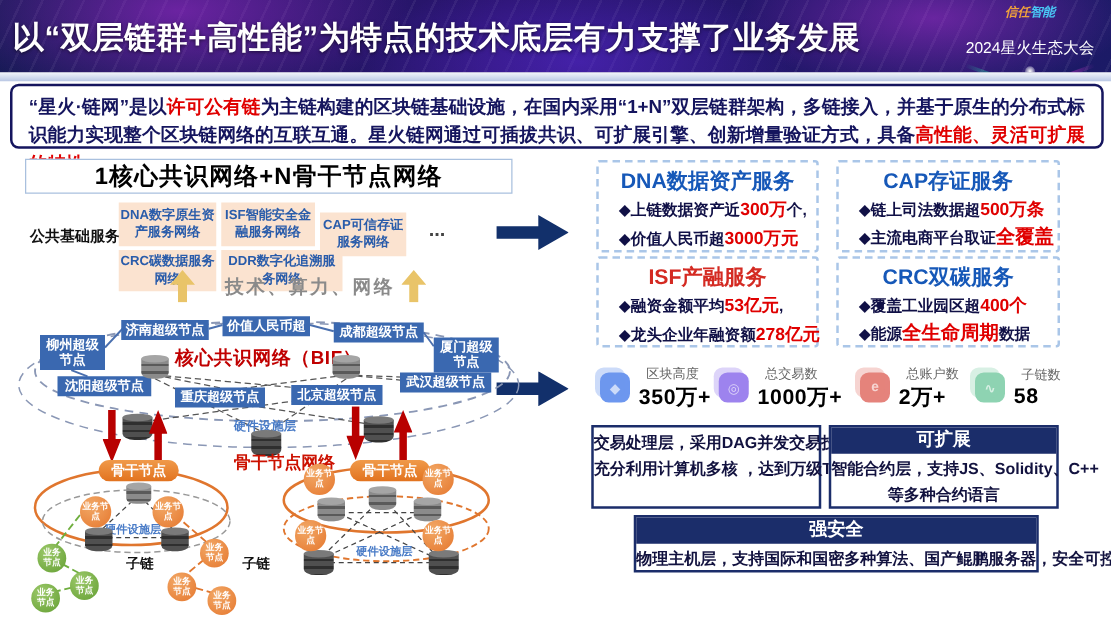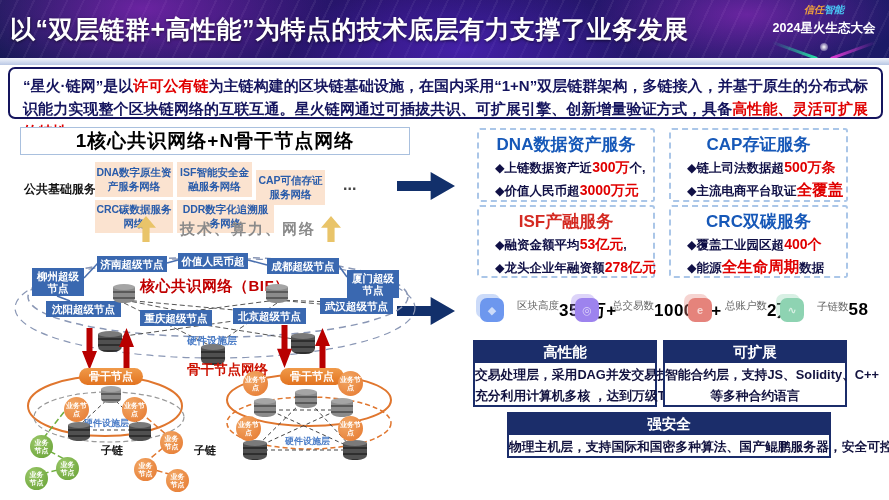--- a/index.html
+++ b/index.html
@@ -15,21 +15,21 @@
       radial-gradient(ellipse 300px 120px at 16% 15%, rgba(170,45,215,.55), transparent 62%),
       radial-gradient(ellipse 280px 110px at 52% 85%, rgba(95,45,225,.5), transparent 62%),
       radial-gradient(ellipse 250px 95px at 84% 25%, rgba(205,55,235,.42), transparent 62%),
       repeating-linear-gradient(115deg, rgba(255,255,255,.06) 0 2px, transparent 2px 15px);}
   .hdr-title{position:absolute;left:10px;top:13px;color:#fff;font-size:25px;font-weight:bold;
     letter-spacing:.5px;text-shadow:0 1px 3px rgba(0,0,0,.6);white-space:nowrap}
   .logo{position:absolute;right:4px;top:3px;width:122px;text-align:center;color:#fff}
   .logo-tags{display:flex;justify-content:center;padding:0 10px;font-size:10px;
     font-weight:bold;font-style:italic}
   .tag-trust{color:#f0a13c}.tag-smart{color:#49c8f5}
-  .logo-event{font-size:12.5px;font-weight:bold;margin-top:3px;white-space:nowrap}
+  .logo-event{font-size:12.5px;font-weight:normal;margin-top:13px;white-space:nowrap}
   .beams{position:relative;height:20px;margin-top:3px}
   .beam-l{position:absolute;left:8px;top:9px;width:48px;height:3px;border-radius:2px;
     background:linear-gradient(to right,transparent,#27e6a7);transform:rotate(20deg)}
   .beam-r{position:absolute;right:8px;top:9px;width:48px;height:3px;border-radius:2px;
     background:linear-gradient(to left,transparent,#e03ad6);transform:rotate(-20deg)}
   .beam-dot{position:absolute;left:57px;top:3px;width:8px;height:8px;border-radius:50%;
     background:radial-gradient(circle,#fff,rgba(255,255,255,0))}
   .divider{position:absolute;left:0;top:58px;width:889px;height:7px;
     background:linear-gradient(#f2f5fb,#b9c7e4)}
 
@@ -79,21 +79,21 @@
   .svc .st{text-align:center;font-size:17px;font-weight:bold;color:#1658b8;margin-top:3px}
   .svc.red-title .st{color:#d42a22}
   .svc .sb{font-size:12.5px;font-weight:bold;color:#101046;line-height:22px;margin-left:16px;white-space:nowrap}
   .svc .r{color:#e00000;font-size:14px}
   .svc .r.big{font-size:15.5px}
   .stat{position:absolute;display:flex;align-items:center;gap:7px;height:42px}
   .sicon{width:24px;height:24px;border-radius:7px;position:relative;display:flex;align-items:center;
     justify-content:center;color:#fff;font-size:11px;font-weight:bold}
   .sicon::before{content:"";position:absolute;left:-4px;top:-4px;width:100%;height:100%;
     border-radius:7px;background:inherit;opacity:.35}
-  .scol{display:flex;align-items:flex-start}
+  .scol{display:flex;flex-direction:column;align-items:flex-start}
   .slabel{font-size:10.5px;color:#666;margin-left:6px}
   .svalue{font-size:17px;font-weight:bold;color:#000;letter-spacing:.5px}
   .feat{border:2px solid #1b2d6a;background:#fff;box-sizing:border-box}
   .feat .fh{background:#1b2d6a;color:#fff;font-weight:bold;font-size:14.5px;text-align:center;
     height:21px;line-height:21px}
   .feat .fb{font-size:12.8px;font-weight:bold;color:#12123f;text-align:center;line-height:19px;padding-top:2px;white-space:nowrap}
 </style>
 </head>
 <body>
 
@@ -284,21 +284,20 @@
 </div>
 <div class="stat" style="left:780px;top:289px">
   <div class="sicon" style="background: rgb(142, 211, 178);">∿</div>
   <div class="scol">
     <span class="slabel">子链数</span>
     <span class="svalue">58</span>
   </div>
 </div>
 
 <div class="abs feat" style="left:473px;top:340px;width:184px;height:67px">
-  <div class="fh">高性能</div>
   <div class="fb">交易处理层，采用DAG并发交易技术，</div>
   <div class="fb">充分利用计算机多核 ，达到万级TPS</div>
 </div>
 <div class="abs feat" style="left:663px;top:340px;width:184px;height:67px">
   <div class="fh">可扩展</div>
   <div class="fb">智能合约层，支持JS、Solidity、C++</div>
   <div class="fb">等多种合约语言</div>
 </div>
 <div class="abs feat" style="left:507px;top:412px;width:324px;height:46px">
   <div class="fh">强安全</div>

